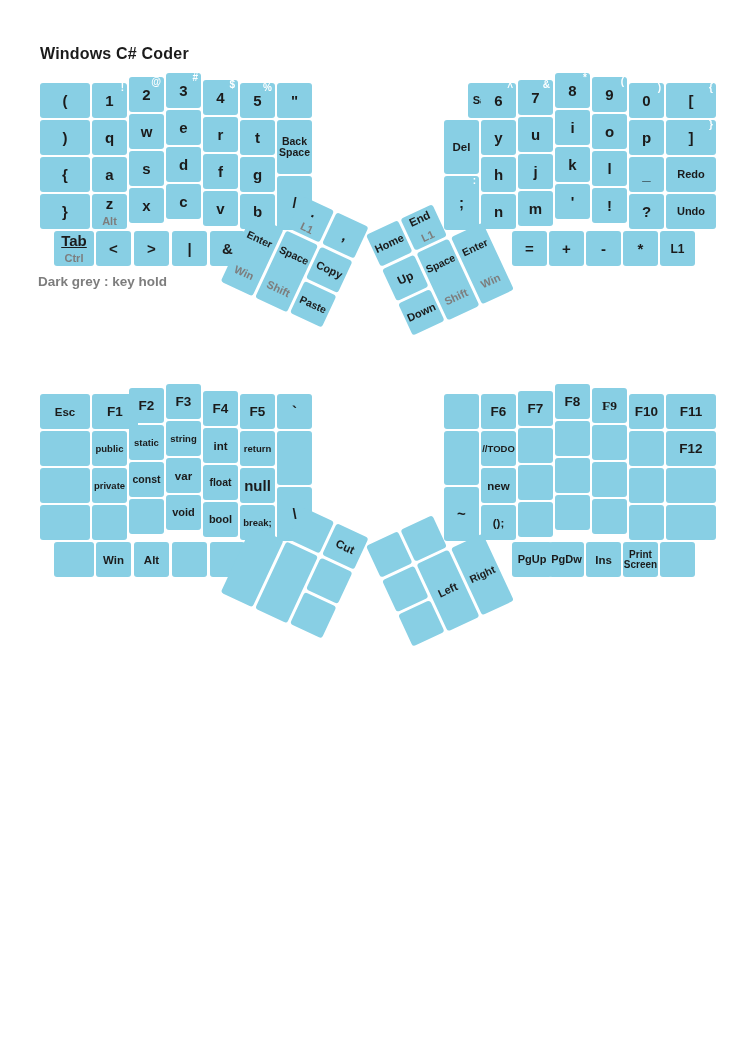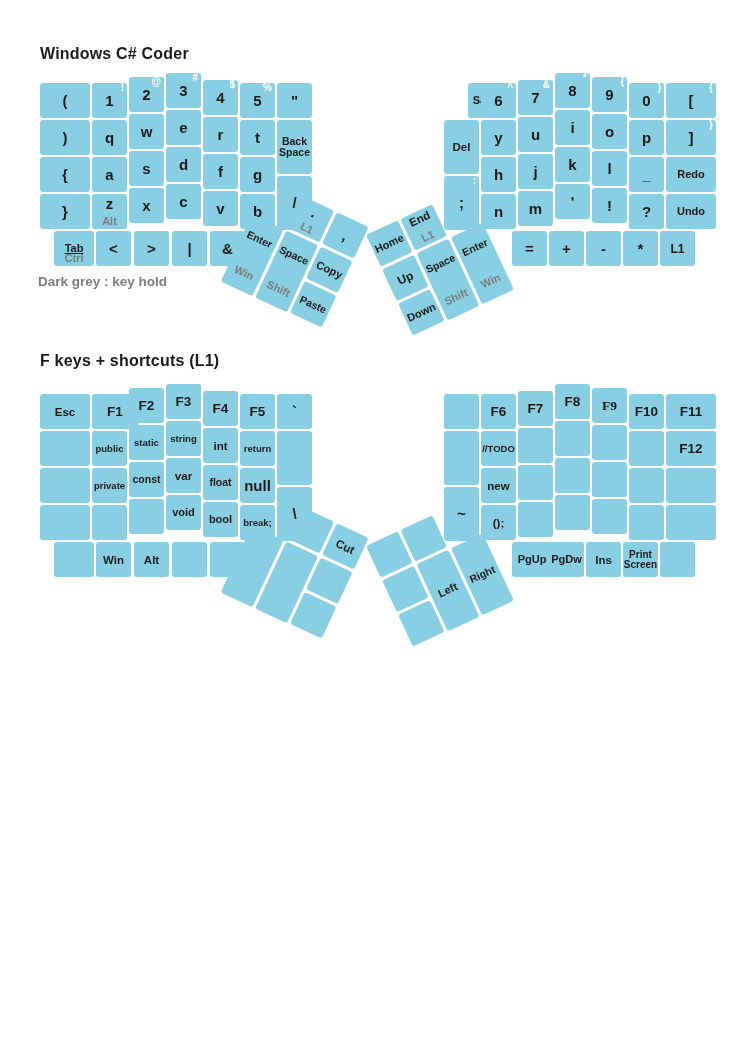--- a/index.html
+++ b/index.html
@@ -36,21 +36,20 @@
     font-size:11px; font-weight:700; color:#7d7d7d; line-height:1;
   }
   .thumb { position:absolute; width:112px; height:112px; transform-origin:0 0; }
 </style>
 </head>
 <body style="--key: #88cfe4;">
 
 <div id="stage">
   <div class="title t1">Windows C# Coder</div>
   <div class="note">Dark grey : key hold</div>
-  <div class="title t2">F keys + shortcuts (L1)</div>
 <div class="key" style="left: 40px; top: 83px; width: 50px; height: 35px;">
       <span class="klabel center" style="font-size: 15px;">(</span>
     </div>
     <div class="key" style="left: 92px; top: 83px; width: 35px; height: 35px;">
       <span class="klabel center" style="font-size: 15px;">1</span>
       <span class="kshift">!</span>
     </div>
     <div class="key" style="left: 129px; top: 77px; width: 35px; height: 35px;">
       <span class="klabel center" style="font-size: 15px;">2</span>
       <span class="kshift">@</span>
@@ -126,21 +125,21 @@
     <div class="key" style="left: 166px; top: 184px; width: 35px; height: 35px;">
       <span class="klabel center" style="font-size: 15px;">c</span>
     </div>
     <div class="key" style="left: 203px; top: 191px; width: 35px; height: 35px;">
       <span class="klabel center" style="font-size: 15px;">v</span>
     </div>
     <div class="key" style="left: 240px; top: 194px; width: 35px; height: 35px;">
       <span class="klabel center" style="font-size: 15px;">b</span>
     </div>
     <div class="key" style="left: 54px; top: 231px; width: 40px; height: 35px;">
-      <span class="klabel" style="font-size: 11px; top: 12px; text-decoration: underline;">Tab</span>
+      <span class="klabel" style="font-size: 15px; top: 2px; text-decoration: underline;">Tab</span>
       <span class="khold">Ctrl</span>
     </div>
     <div class="key" style="left: 96px; top: 231px; width: 35px; height: 35px;">
       <span class="klabel center" style="font-size: 15px;">&lt;</span>
     </div>
     <div class="key" style="left: 134px; top: 231px; width: 35px; height: 35px;">
       <span class="klabel center" style="font-size: 15px;">&gt;</span>
     </div>
     <div class="key" style="left: 172px; top: 231px; width: 35px; height: 35px;">
       <span class="klabel center" style="font-size: 15px;">|</span>

